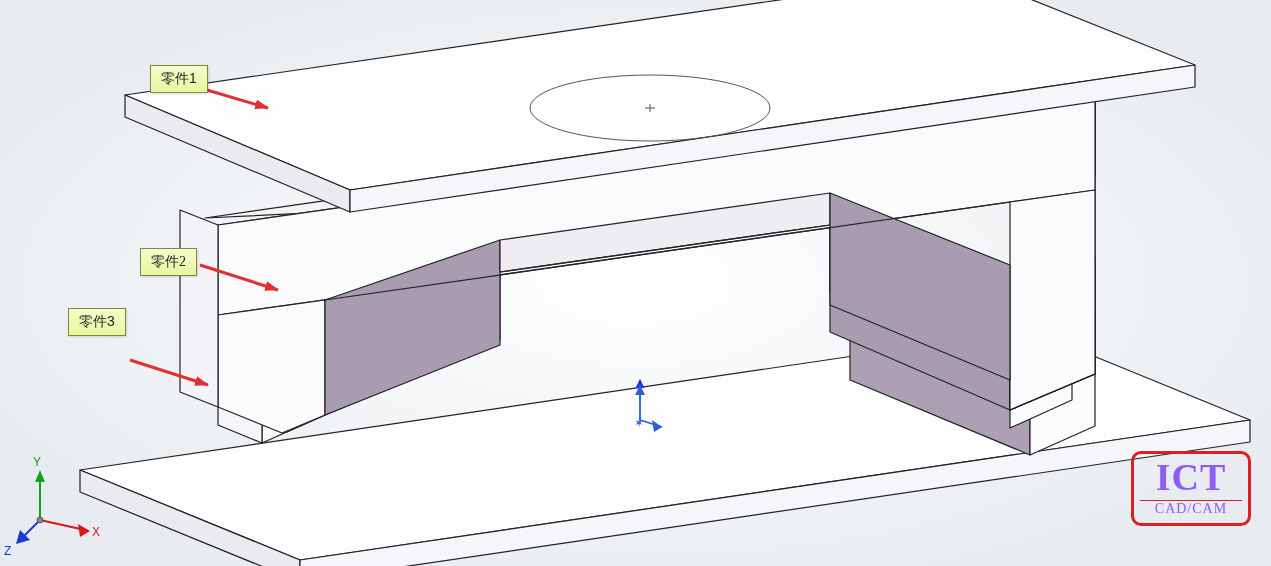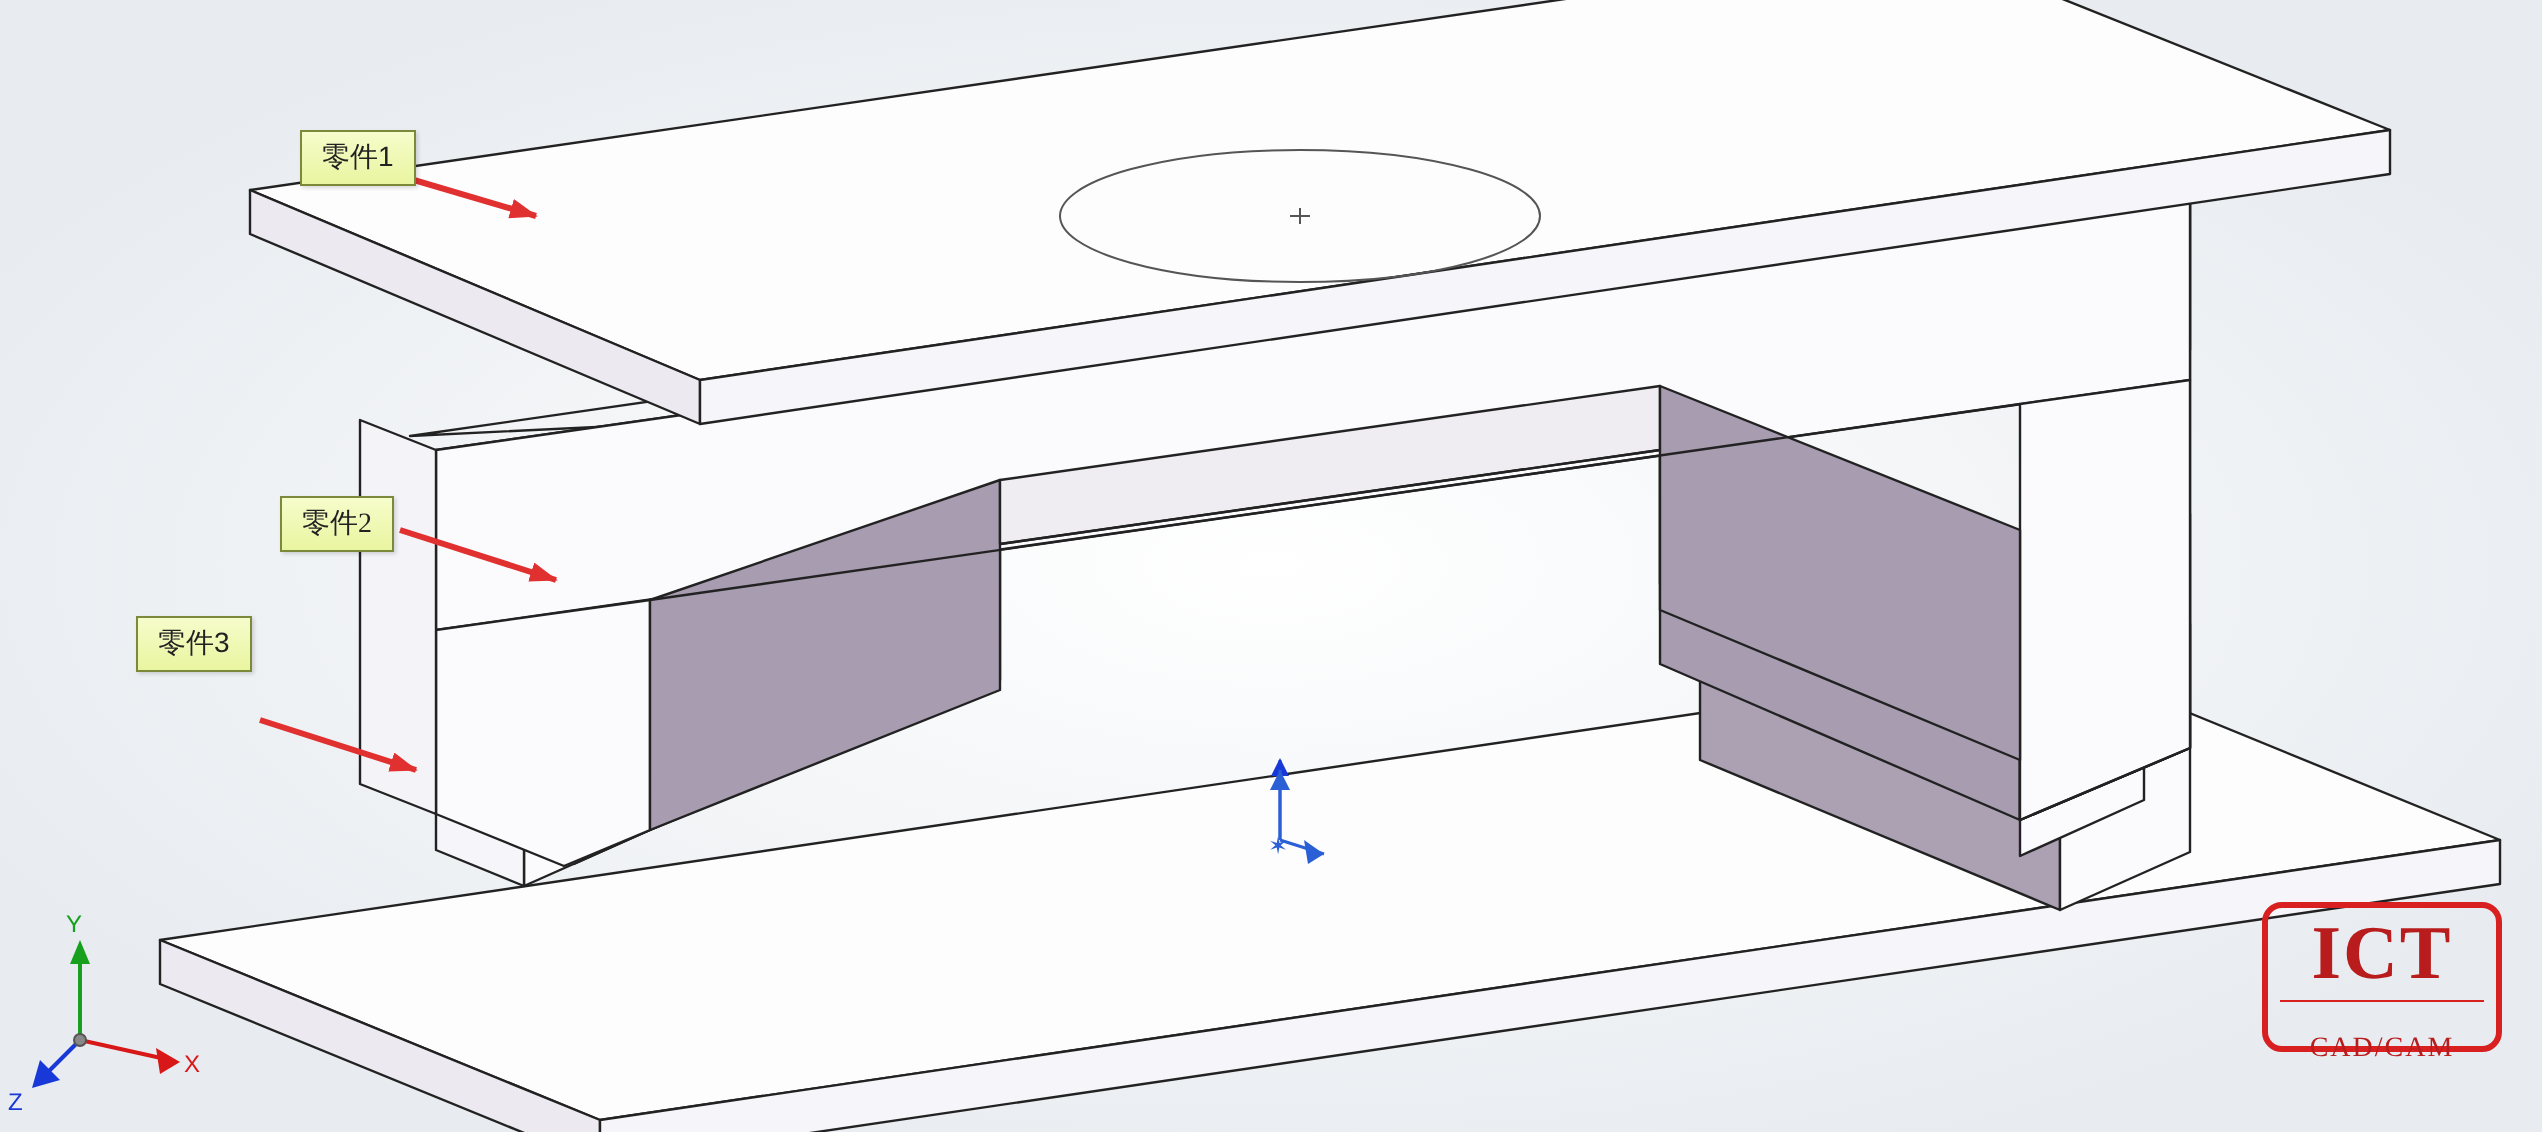--- a/index.html
+++ b/index.html
@@ -27,39 +27,39 @@
     white-space: nowrap;
   }
   .watermark {
     position: absolute;
     right: 20px;
     bottom: 40px;
     width: 120px;
     height: 75px;
     border: 3px solid #d92020;
     border-radius: 10px;
-    color: #b91c1c;
+    color: #8b5cf6;
     text-align: center;
     line-height: 1.05;
     padding-top: 4px;
     box-sizing: border-box;
     font-family: "Times New Roman", serif;
     background: rgba(255,255,255,0.0);
   }
   .watermark .big {
     font-size: 38px;
     font-weight: bold;
     letter-spacing: 1px;
   }
   .watermark .small {
     font-size: 14px;
     letter-spacing: 1px;
     border-top: 1px solid #d92020;
     margin: 2px 6px 0 6px;
-    padding-top: 17px;
+    padding-top: 1px;
   }
 </style>
 </head>
 <body>
 
 <div class="viewport">
 
 
 <svg width="1271" height="566" viewBox="0 0 1271 566" xmlns="http://www.w3.org/2000/svg">
 

